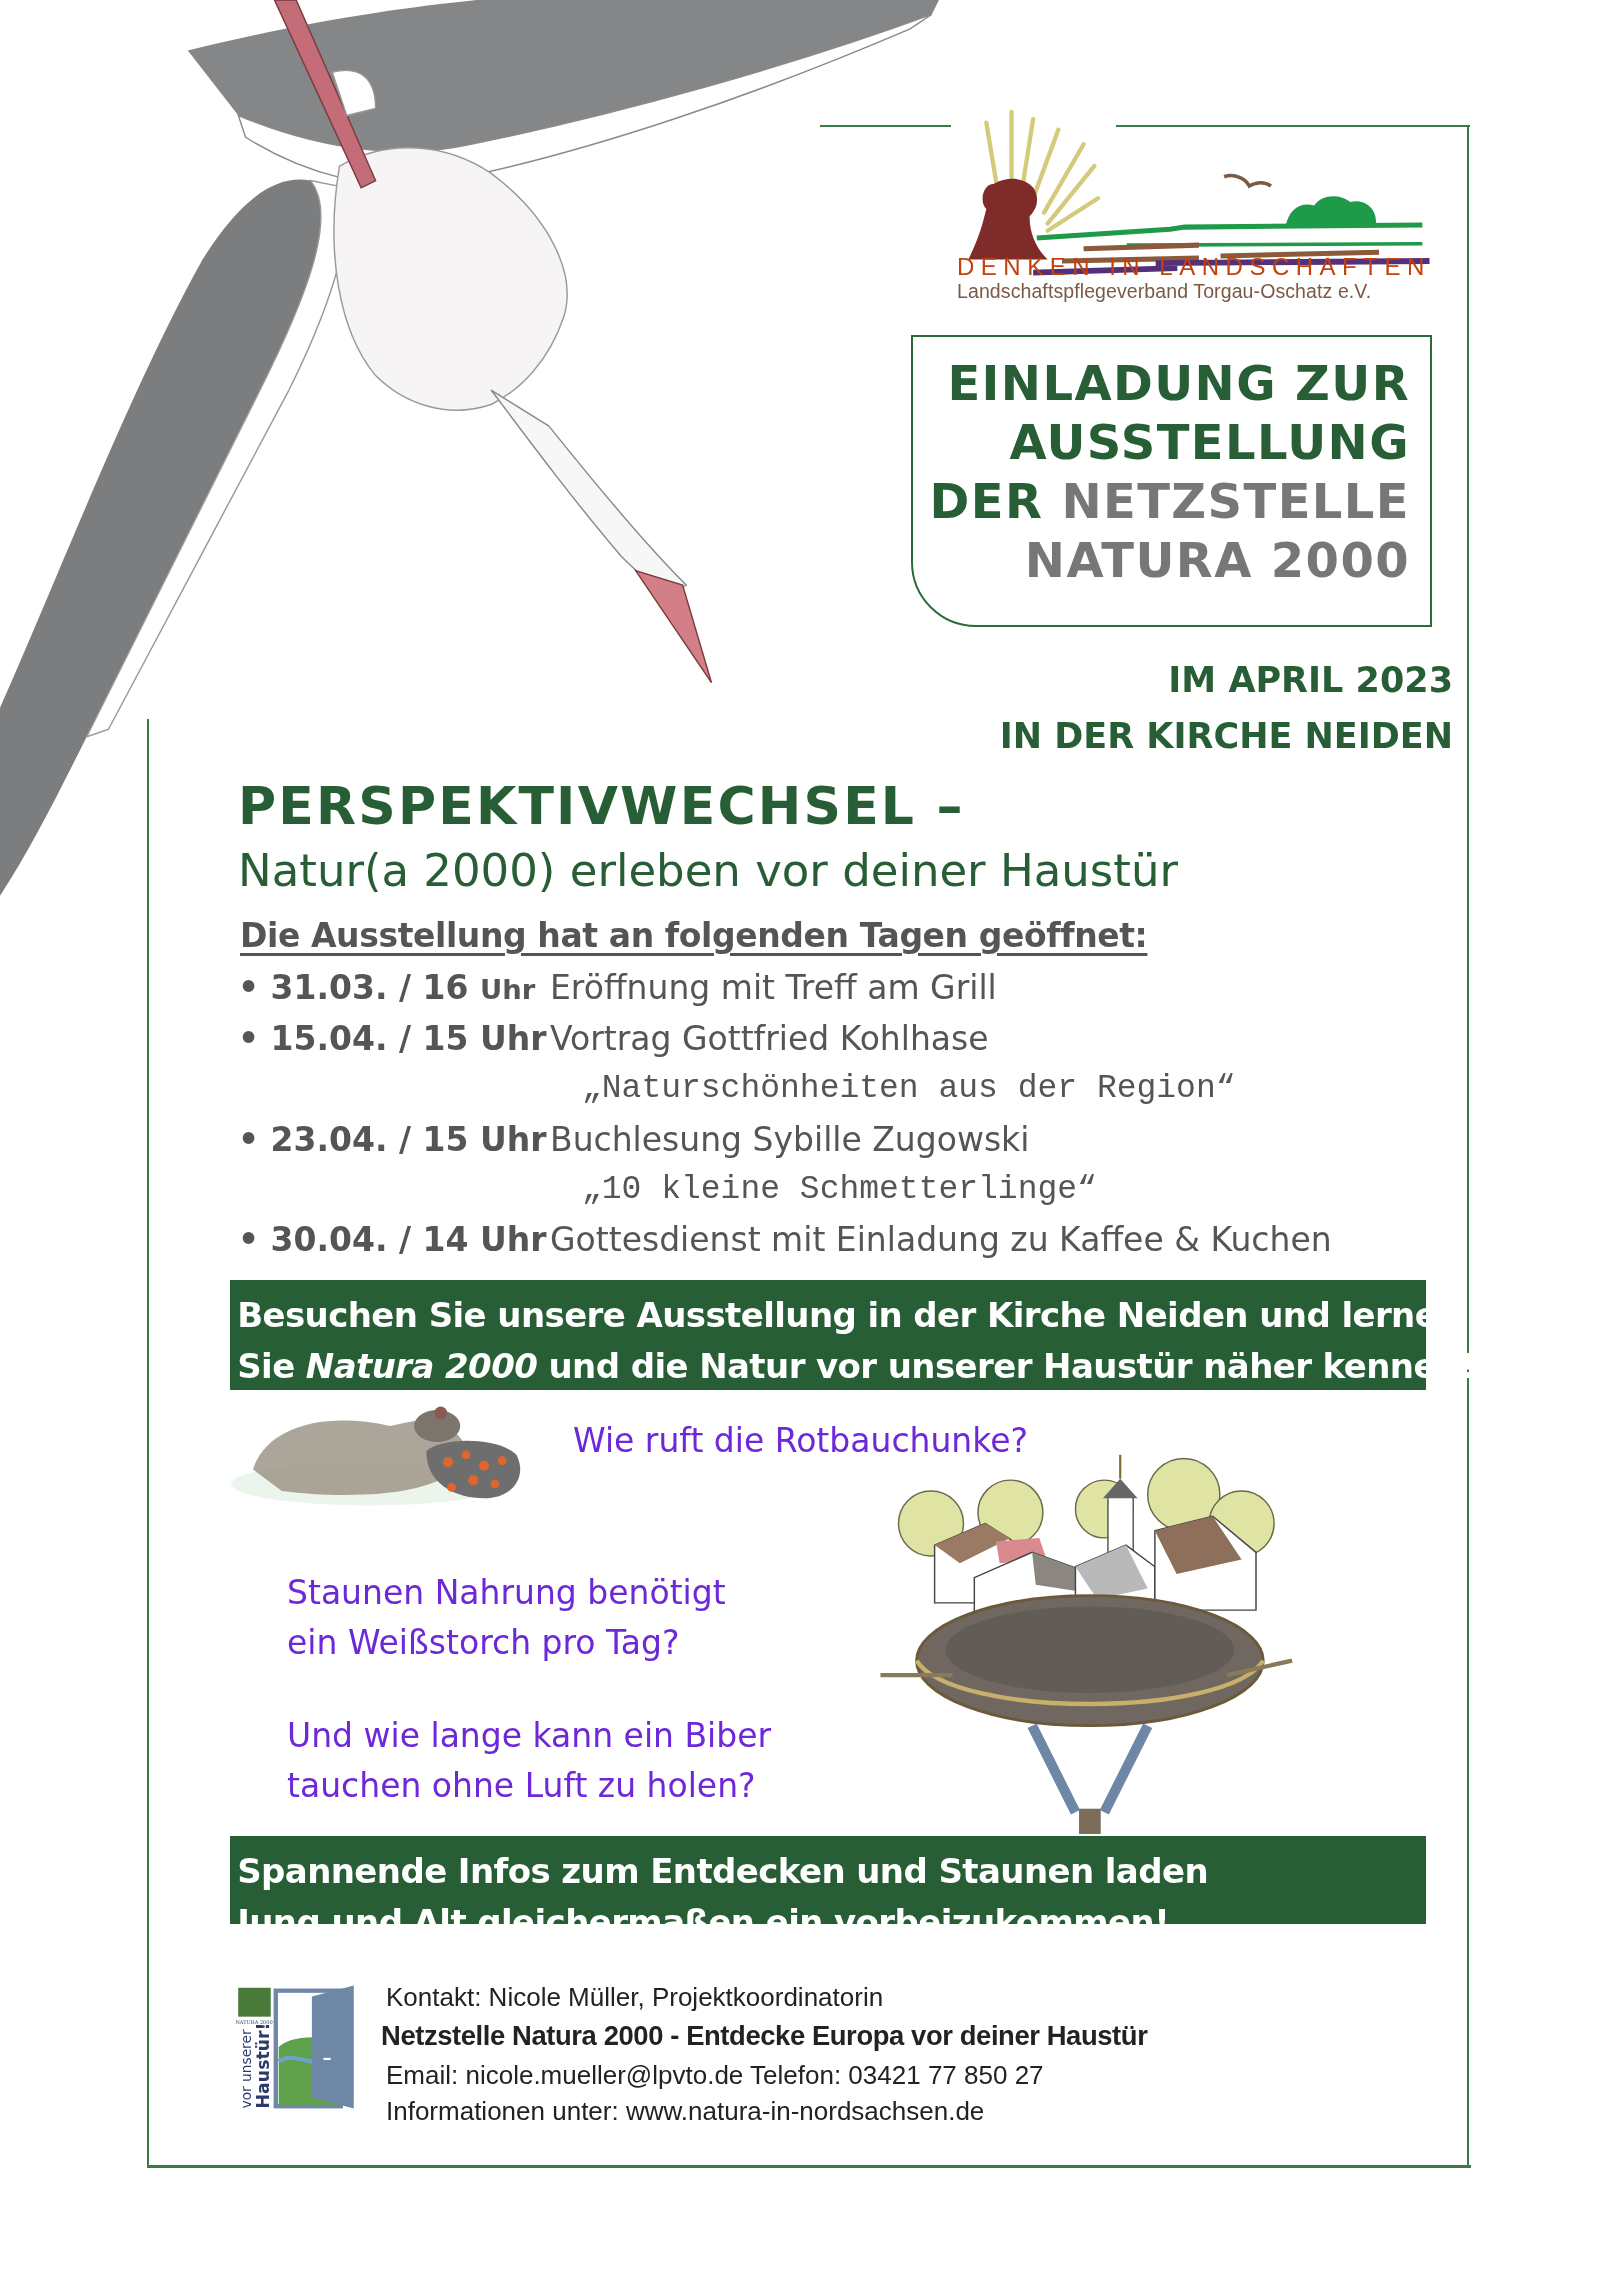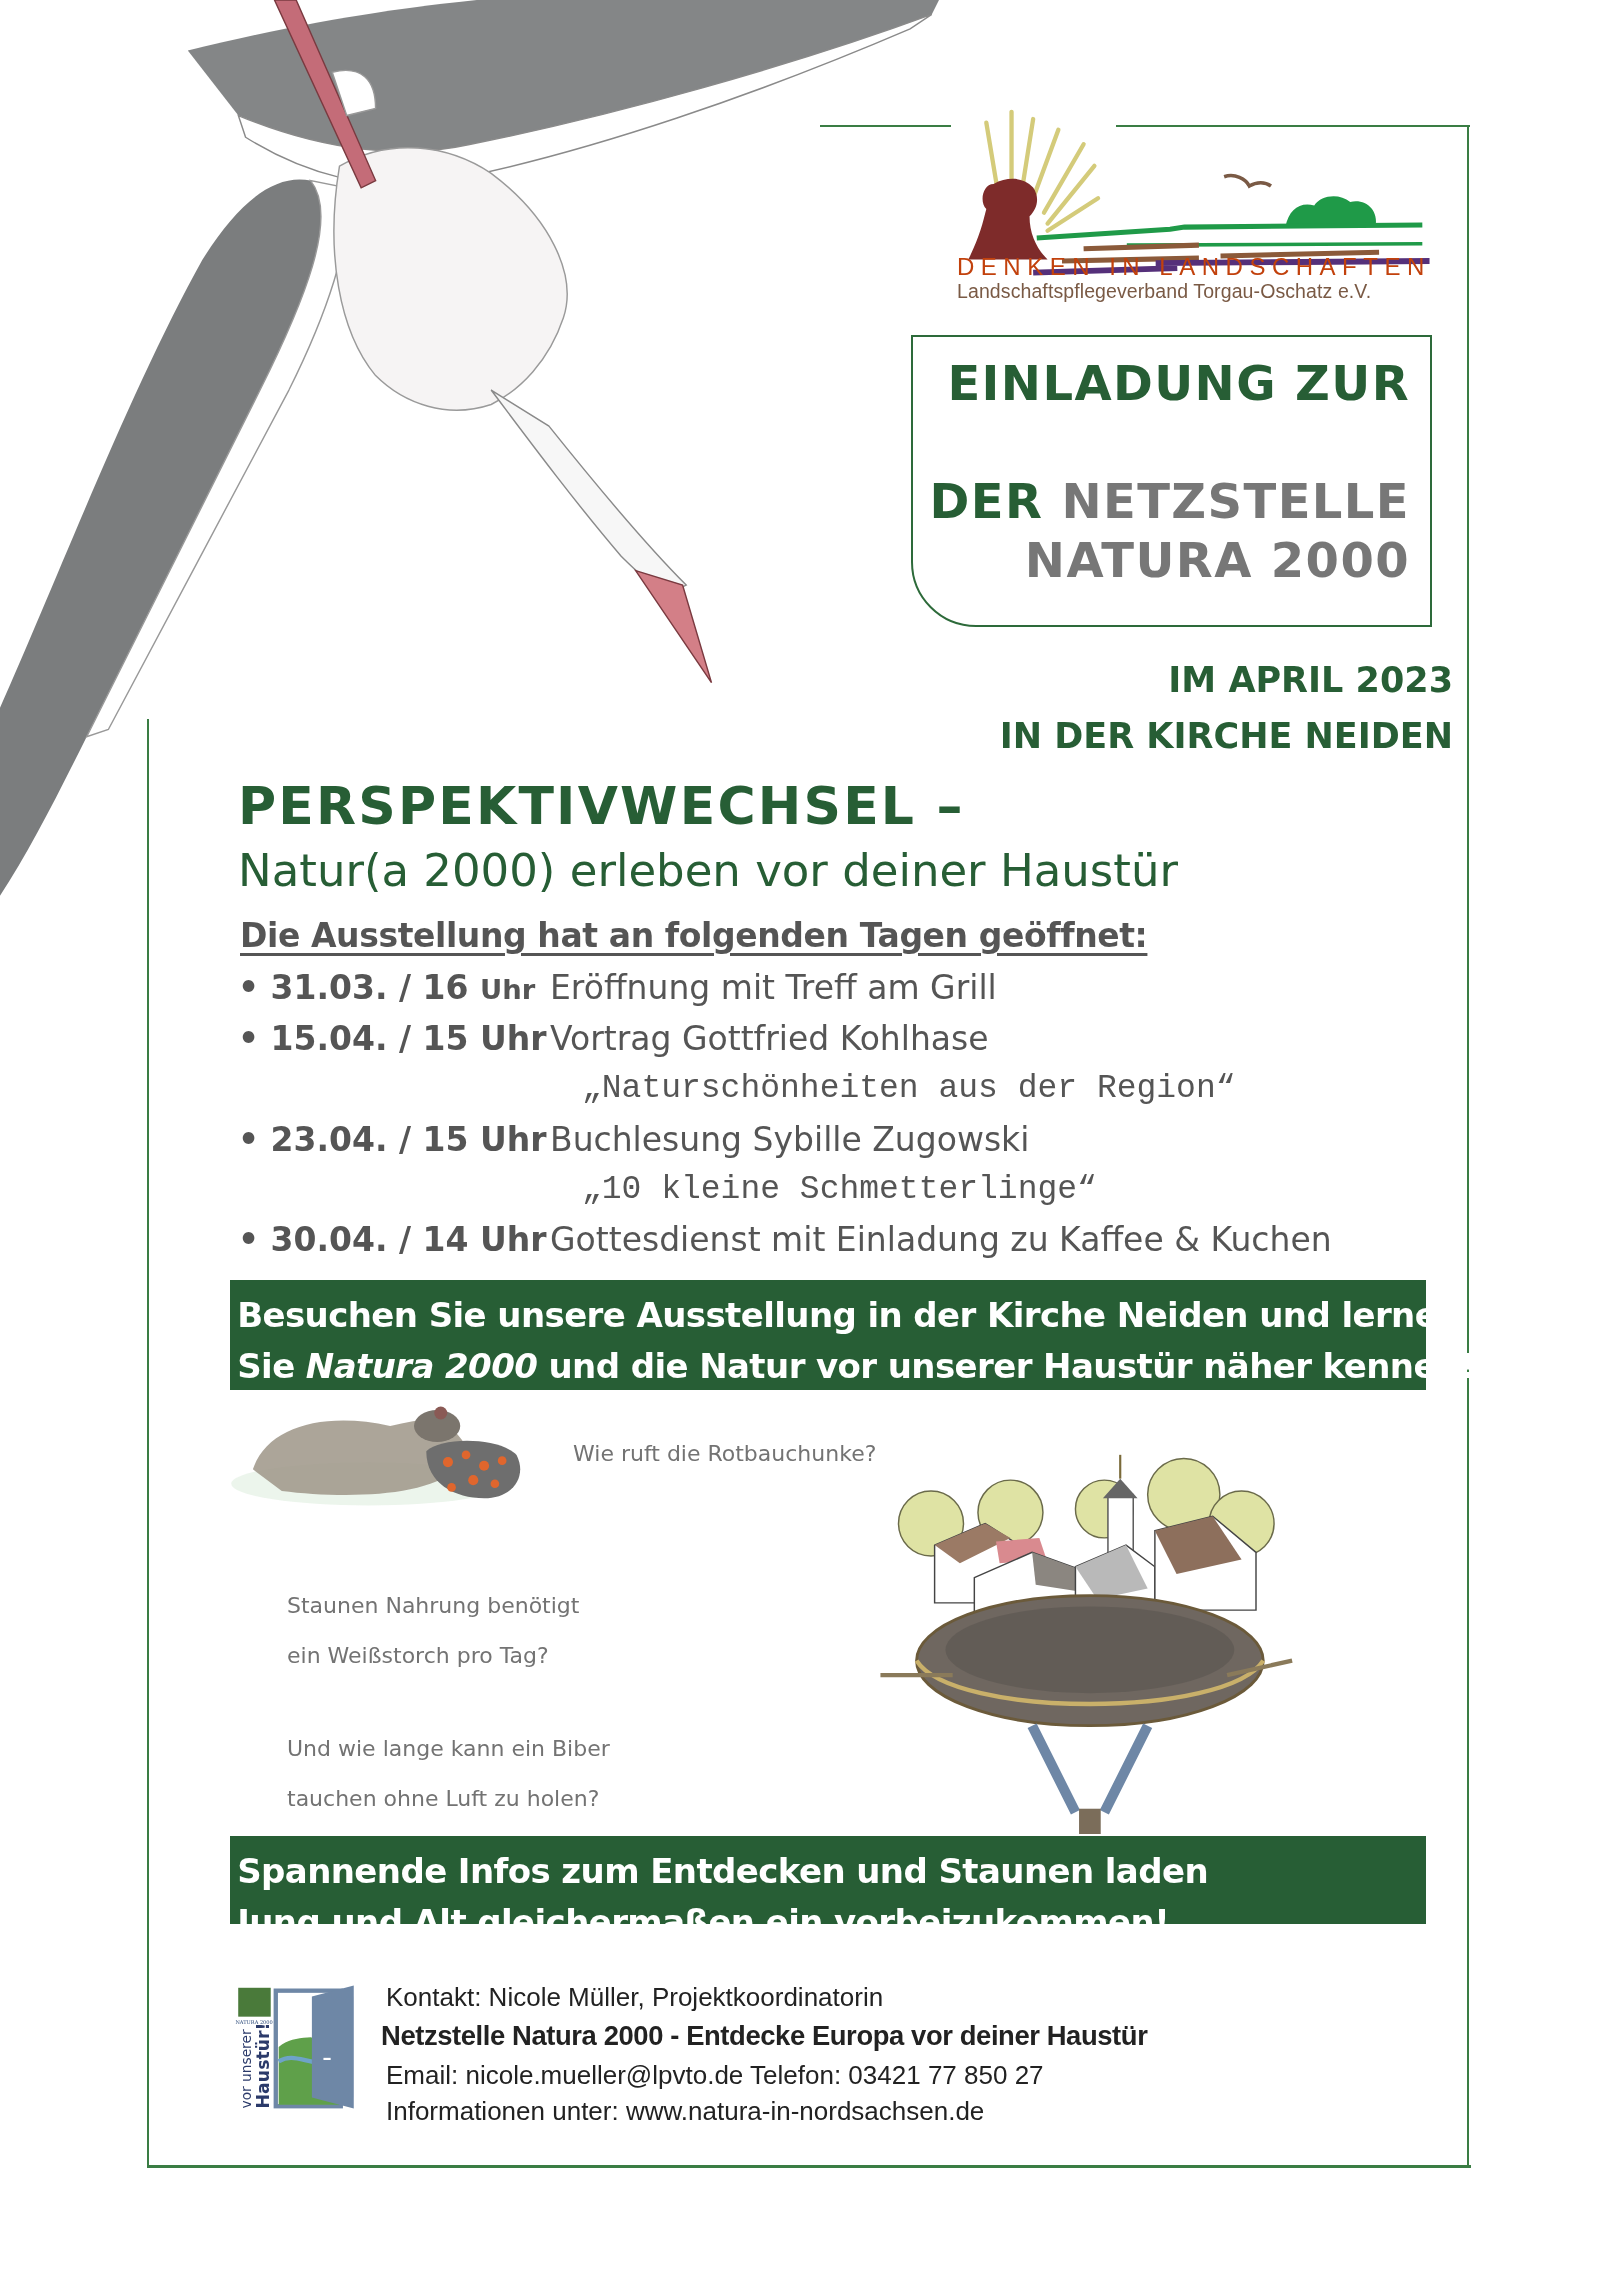--- a/index.html
+++ b/index.html
@@ -44,21 +44,21 @@
   .event .date { font-weight:bold; display:inline-block; width:312px; }
   .event .uhr-small { font-size:27.4px; }
   .event-sub { left:582px; font-family:Liberation Mono, monospace; font-size:33px; color:#555555;
                white-space:nowrap; line-height:1; }
 
   .banner { left:230px; width:1196px; background:#275e35; color:#ffffff; box-sizing:border-box;
             padding:10px 7.2px 0 7.2px; font-family:"DejaVu Sans", sans-serif; font-weight:bold;
             font-size:34px; line-height:51px; white-space:nowrap; letter-spacing:-0.6px; }
   .banner em { font-style:italic; }
 
-  .q { font-family:"DejaVu Sans", sans-serif; font-size:22px; color:#737373; white-space:nowrap; line-height:51px;margin-top:13px; }
+  .q { font-family:"DejaVu Sans", sans-serif; font-size:33px; color:#6d28d9; white-space:nowrap; line-height:51px; }
 
   .contact { font-family:"Liberation Sans", sans-serif; white-space:nowrap; line-height:1; color:#222222; }
 </style>
 </head>
 <body>
 
 <svg class="abs" style="left:0;top:0" width="939" height="939" viewBox="0 0 1300 1300">
 
   <path d="M260 70 C420 30 560 10 660 0 L1300 0 L1290 20 C1100 90 860 160 620 210 C520 230 420 200 330 160 Z" fill="#6f7172" opacity="0.85"></path>
   <path d="M330 160 C450 210 560 220 650 200 C850 160 1100 90 1290 20 L1260 40 C1050 130 820 210 620 250 C520 270 420 240 340 190 Z" fill="#ffffff" stroke="#8a8a8a" stroke-width="2"></path>
@@ -105,20 +105,21 @@
   <path d="M200 205 L360 200" stroke="#8b5a3a" stroke-width="7" fill="none"></path>
   <path d="M170 222 L360 218 M390 215 L610 210" stroke="#8b5a3a" stroke-width="7" fill="none"></path>
 
   <path d="M130 238 L330 232 M300 225 L680 222" stroke="#55307a" stroke-width="8" fill="none"></path>
 </svg>
 <div class="abs logo-title">DENKEN IN LANDSCHAFTEN</div>
 <div class="abs logo-sub">Landschaftspflegeverband Torgau-Oschatz e.V.</div>
 
 <div class="abs title-box">
   <div class="line green" style="top:21.7px">EINLADUNG ZUR</div>
+  <div class="line green" style="top:81px">AUSSTELLUNG</div>
   <div class="line" style="top:140px">
     <span class="green">DER</span>
     <span class="grey">NETZSTELLE</span>
   </div>
   <div class="line grey" style="top:199px">NATURA 2000</div>
 </div>
 
 <div class="abs when" style="top:663px">IM APRIL 2023</div>
 <div class="abs when" style="top:719px">IN DER KIRCHE NEIDEN</div>
 

